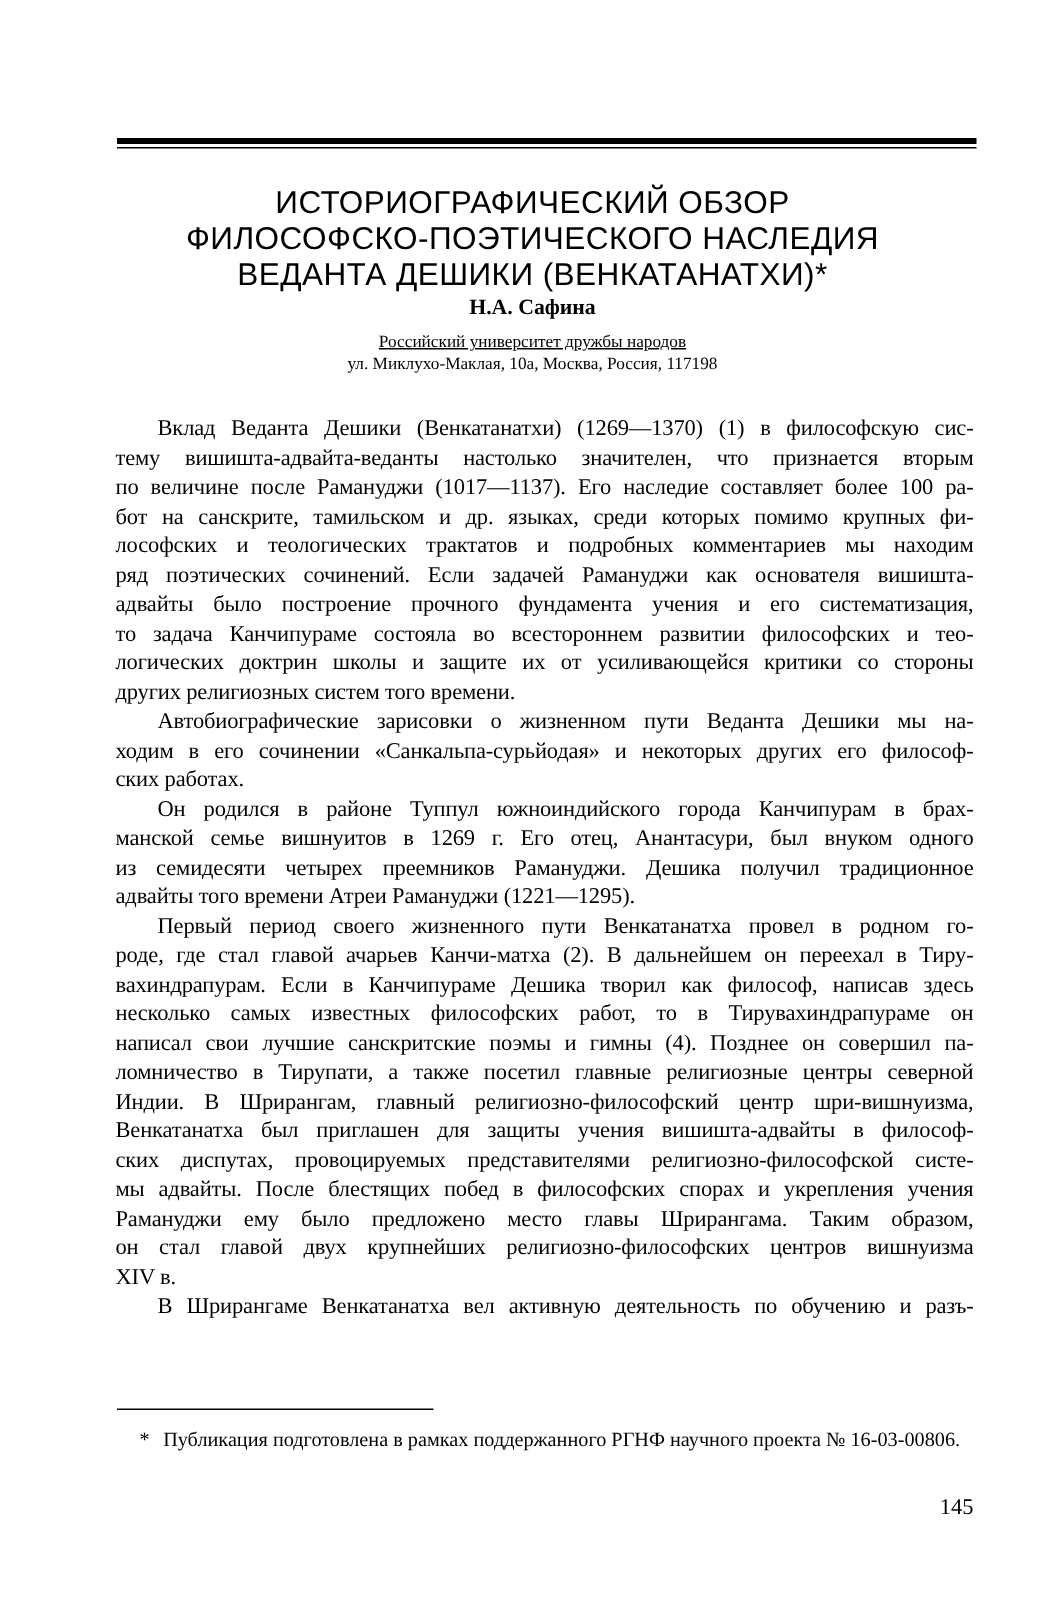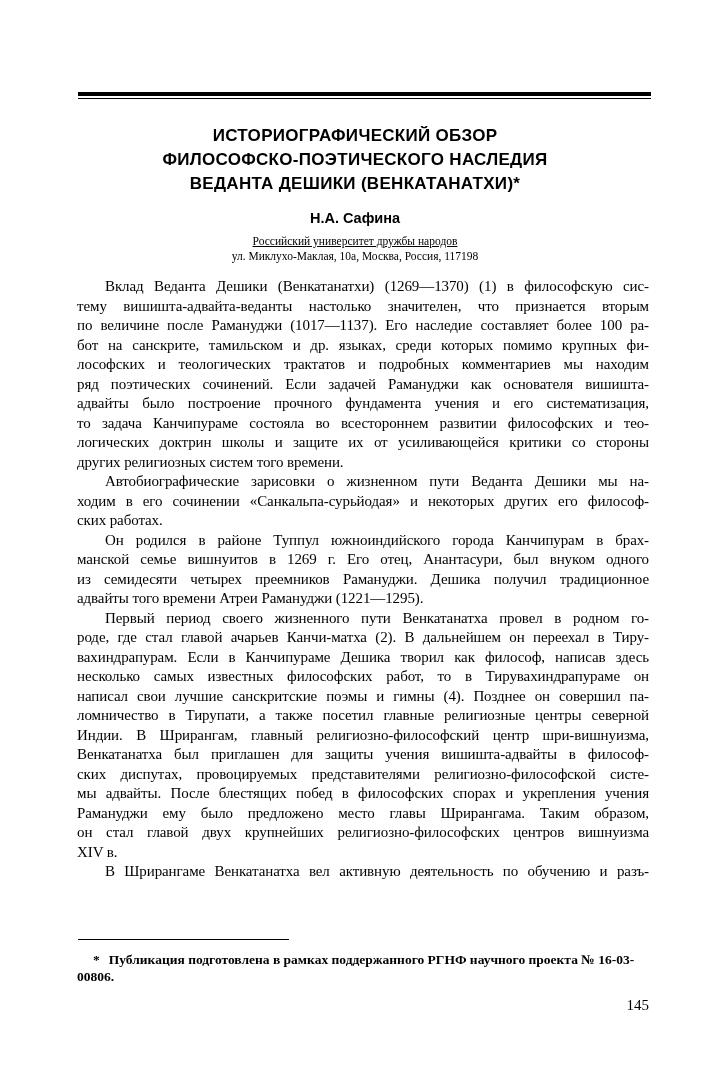--- a/index.html
+++ b/index.html
@@ -29,28 +29,27 @@
   
   .header {
     position: absolute;
     left: 69px;
     top: 124px;
     width: 572px;
     text-align: center;
   }
   .title {
     font-family: "Liberation Sans", sans-serif;
-    font-weight: bold;
-    font-size: 17px;
+    font-weight: normal;
+    font-size: 21px;
     line-height: 24px;
     letter-spacing: 0.3px;
   }
   .author {
-    margin-top: 13px;
-    font-family: Liberation Sans, sans-serif;
+    font-family: Liberation Serif, serif;
     font-weight: bold;
     font-size: 14.5px;
     line-height: 18px;
   }
   .affiliation {
     margin-top: 7px;
     font-size: 11.5px;
     line-height: 15px;
     text-decoration: underline;
   }
@@ -86,21 +85,20 @@
     border-top: 1.5px solid #000;
   }
   .footnote {
     position: absolute;
     left: 77px;
     top: 951px;
     width: 572px;
     font-size: 13.5px;
     line-height: 17px;
     padding-left: 0;
-    font-weight: bold;
   }
   .footnote .fn-marker {
     display: inline-block;
     margin-left: 16px;
   }
   .footnote .fn-text {
     margin-left: 9px;
   }
   .page-number {
     position: absolute;

